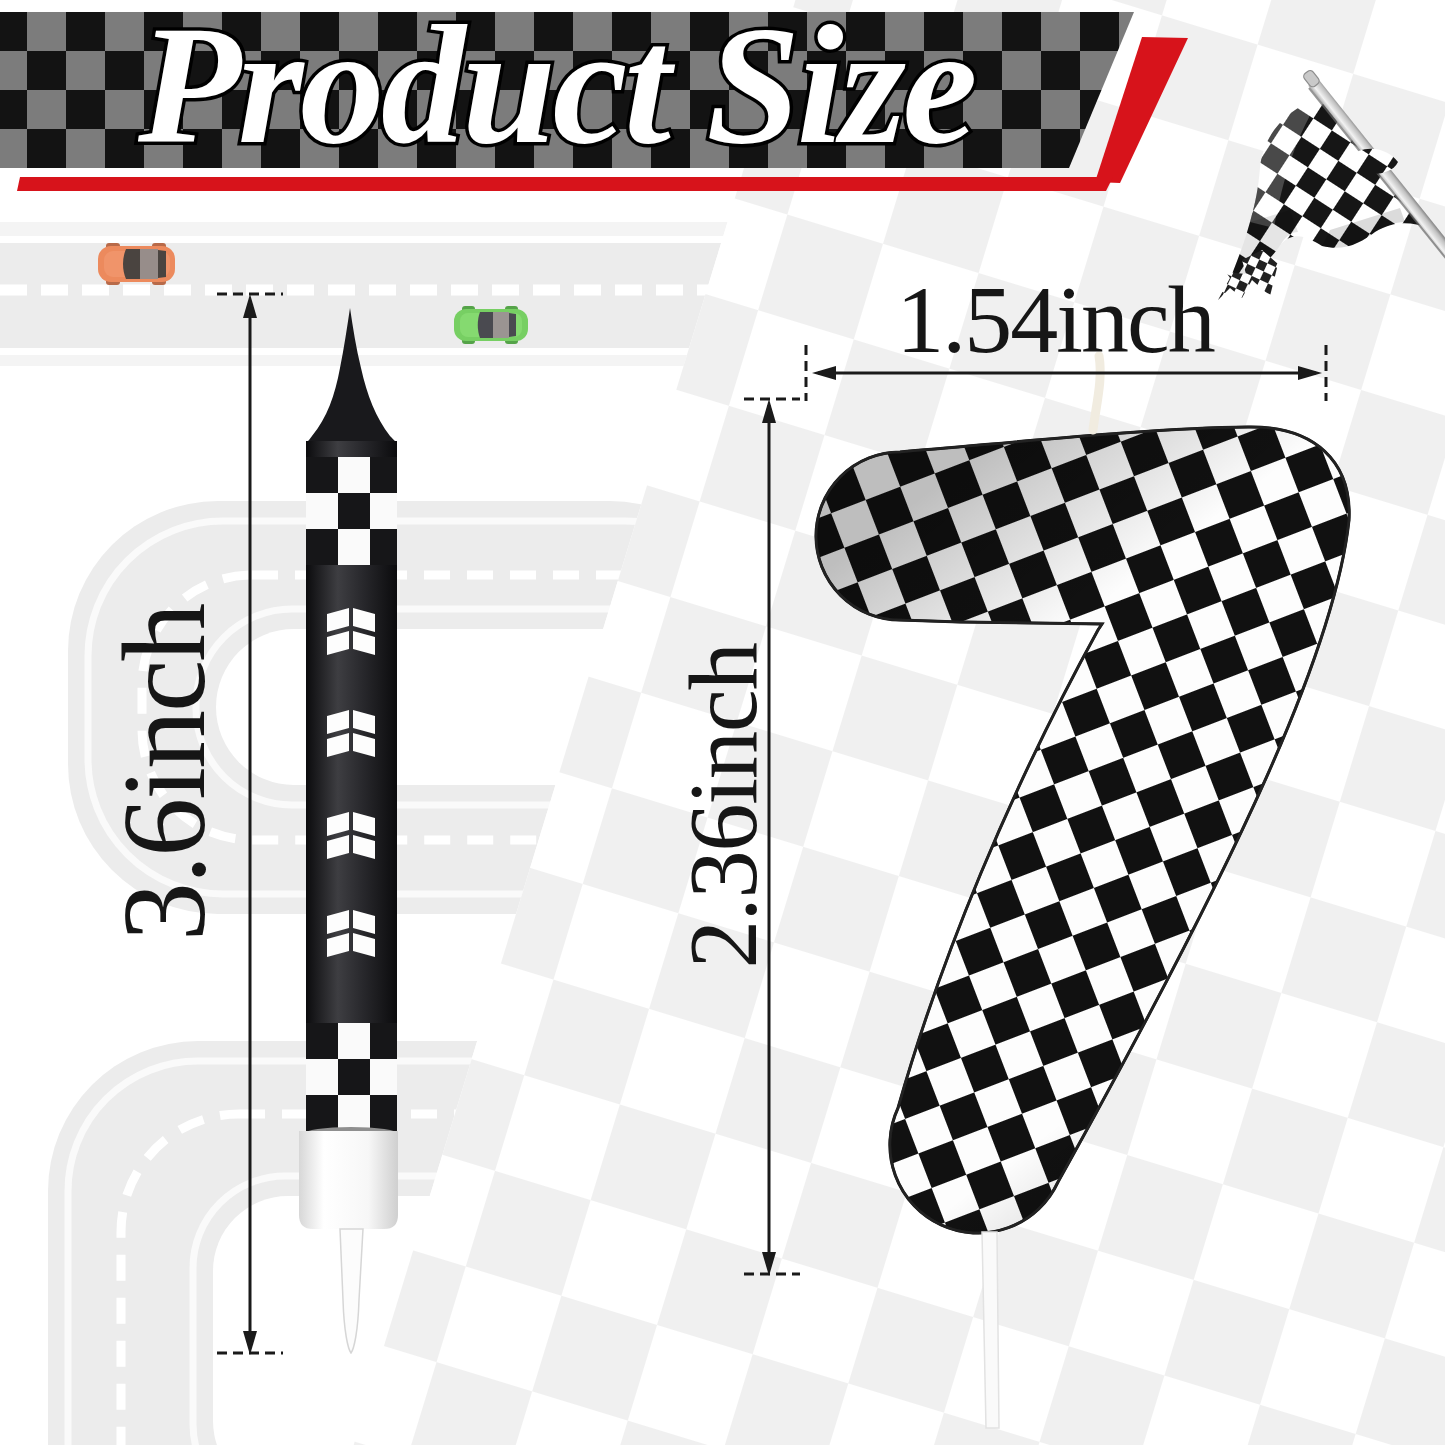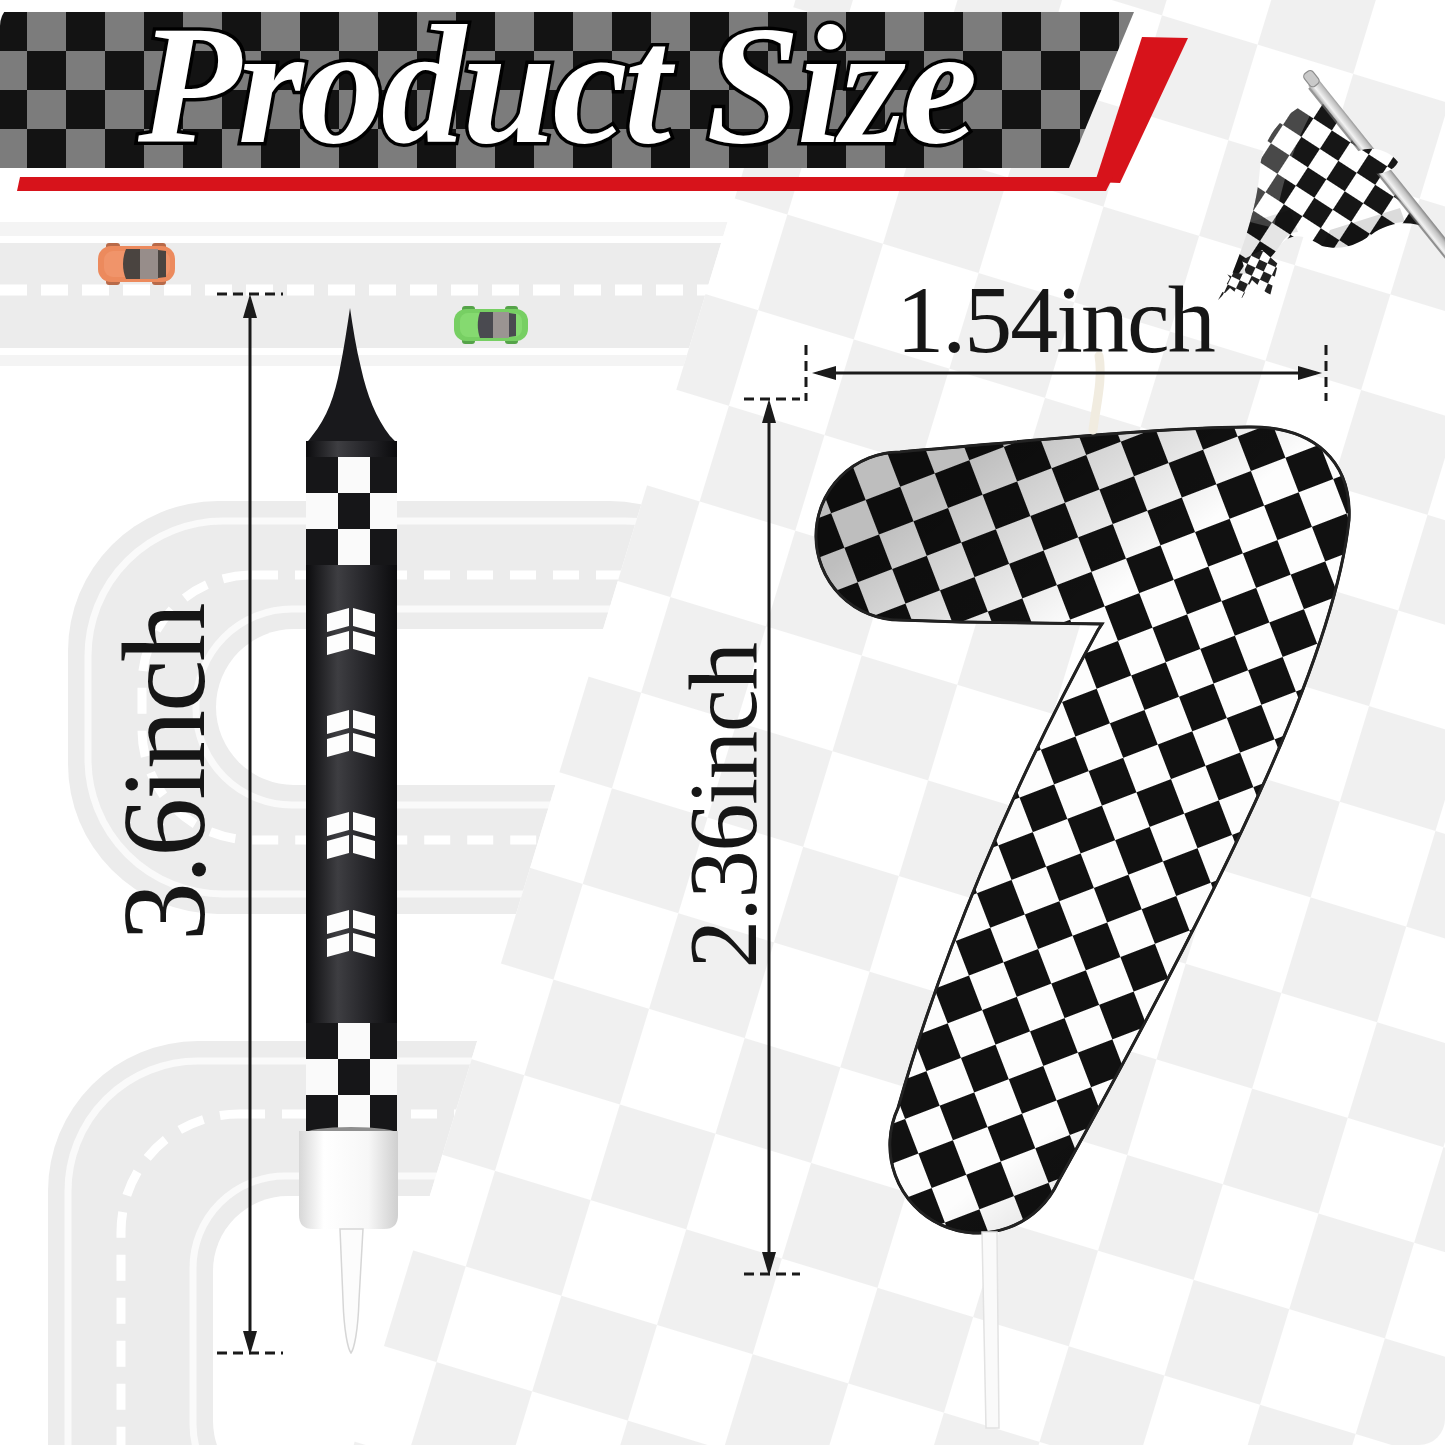--- a/index.html
+++ b/index.html
@@ -1,17 +1,17 @@
 <!DOCTYPE html>
 <html><head>
 <meta charset="utf-8">
 <style>
   html,body{margin:0;padding:0;background:#fff;}
   #page{position:relative;width:1445px;height:1445px;overflow:hidden;background:#fff;
-        font-family:"Liberation Serif", serif;border-radius:26px;}
+        font-family:"Liberation Serif", serif;}
   svg{position:absolute;left:0;top:0;}
 </style>
 </head>
 <body>
 <div id="page">
 <svg width="1445" height="1445" viewBox="0 0 1445 1445">
 <defs>
   <pattern id="bannerCheck" width="78" height="78" patternUnits="userSpaceOnUse" x="-12" y="12">
     <rect width="78" height="78" fill="#7c7c7c"></rect>
     <rect x="0" y="0" width="39" height="39" fill="#131313"></rect>

